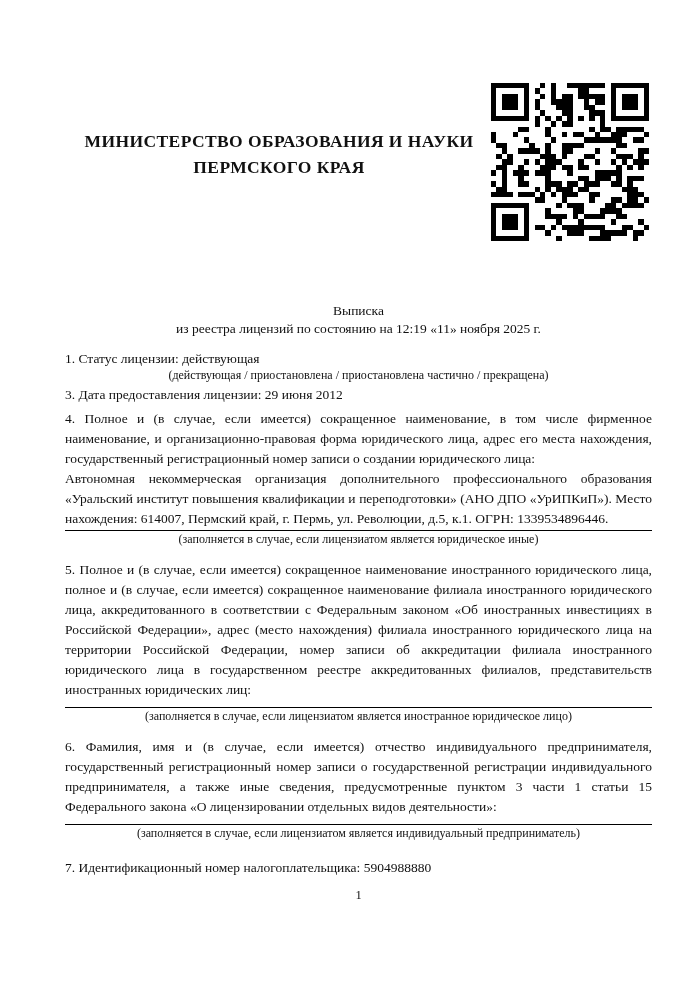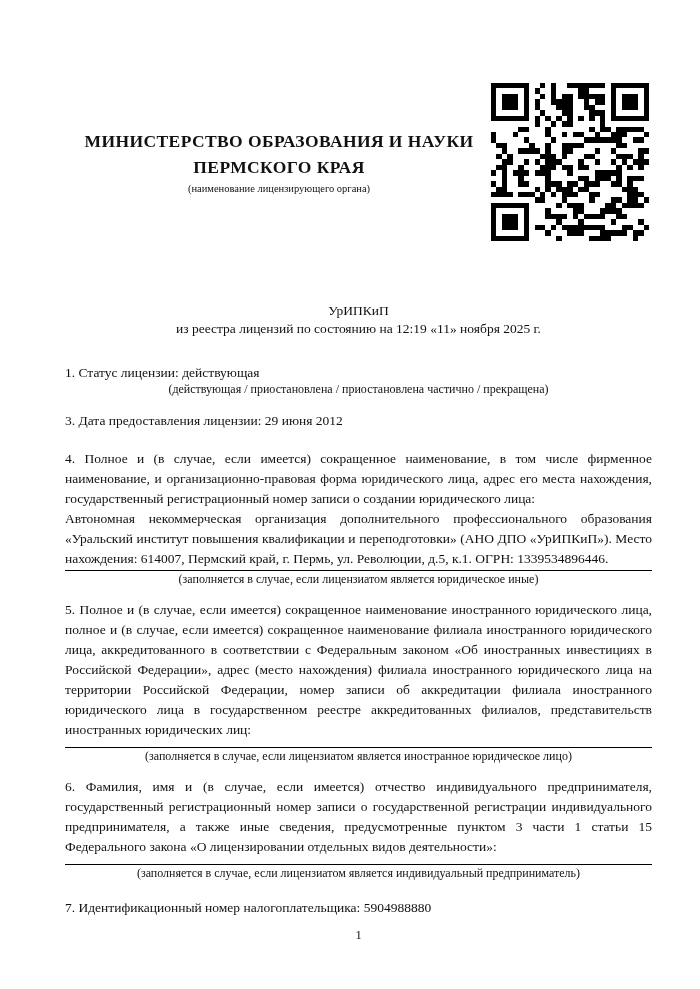--- a/index.html
+++ b/index.html
@@ -32,24 +32,24 @@
   .qr-box svg { width: 158px; height: 158px; display: block; }
   .doc-title {
     margin-top: 66px; text-align: center;
     font-size: 13.5px; line-height: 17.5px;
   }
   .item { font-size: 13.5px; line-height: 20px; }
   .just { text-align: justify; }
   .note {
     font-size: 12px; line-height: 13px; text-align: center;
   }
-  .item-1 { margin-top: 26px; }
+  .item-1 { margin-top: 12px; }
   .item-2 { margin-top: 22px; }
-  .item-3 { margin-top: 15px; }
-  .item-4 { margin-top: 18px; }
+  .item-3 { margin-top: 3px; }
+  .item-4 { margin-top: 4px; }
   .item-5 { margin-top: 14px; }
   .item-6 { margin-top: 14px; }
   .item-7 { margin-top: 18px; }
   .value-underlined { border-bottom: 1.5px solid #000; padding-bottom: 1px; }
   .fill-line {
     border-bottom: 1.5px solid #000;
     height: 8px; margin-bottom: 2px;
   }
   .note-after-line { margin-top: 2px; }
   .page-number {
@@ -59,21 +59,20 @@
 </style>
 </head>
 <body>
 
 <div class="page">
 
   <div class="header-row">
     <div class="ministry">
       <div class="ministry-name">МИНИСТЕРСТВО ОБРАЗОВАНИЯ И НАУКИ</div>
       <div class="ministry-name">ПЕРМСКОГО КРАЯ</div>
-      <div class="ministry-note">(наименование лицензирующего органа)</div>
     </div>
     <div class="qr-box">
       <svg id="qr-svg" viewBox="0 0 158 158" fill="#000" shape-rendering="crispEdges" xmlns="http://www.w3.org/2000/svg">
           <rect x="49.03" y="0.00" width="5.45" height="5.45"></rect>
           <rect x="59.93" y="0.00" width="5.45" height="5.45"></rect>
           <rect x="76.28" y="0.00" width="5.45" height="5.45"></rect>
           <rect x="81.72" y="0.00" width="5.45" height="5.45"></rect>
           <rect x="87.17" y="0.00" width="5.45" height="5.45"></rect>
           <rect x="92.62" y="0.00" width="5.45" height="5.45"></rect>
           <rect x="98.07" y="0.00" width="5.45" height="5.45"></rect>
@@ -368,21 +367,21 @@
           <rect fill="#fff" x="125.31" y="5.45" width="27.24" height="27.24"></rect>
           <rect x="130.76" y="10.90" width="16.34" height="16.34"></rect>
           <rect x="0.00" y="119.86" width="38.14" height="38.14"></rect>
           <rect fill="#fff" x="5.45" y="125.31" width="27.24" height="27.24"></rect>
           <rect x="10.90" y="130.76" width="16.34" height="16.34"></rect>
         </svg>
     </div>
   </div>
 
   <div class="doc-title">
-    <div>УрИПКиП</div>
+    <div>Выписка</div>
     <div>из реестра лицензий по состоянию на 12:19 «11» ноября 2025 г.</div>
   </div>
 
   <div class="item item-1">
     <div>1. Статус лицензии: действующая</div>
     <div class="note">(действующая / приостановлена / приостановлена частично / прекращена)</div>
   </div>
 
 
   <div class="item item-3">

